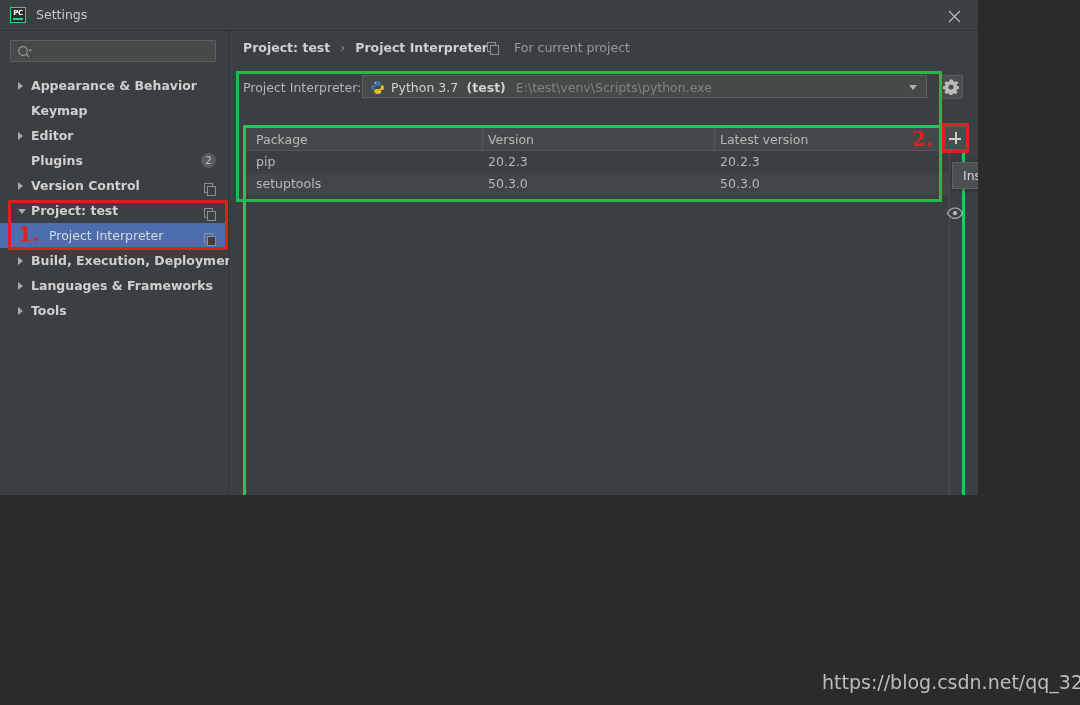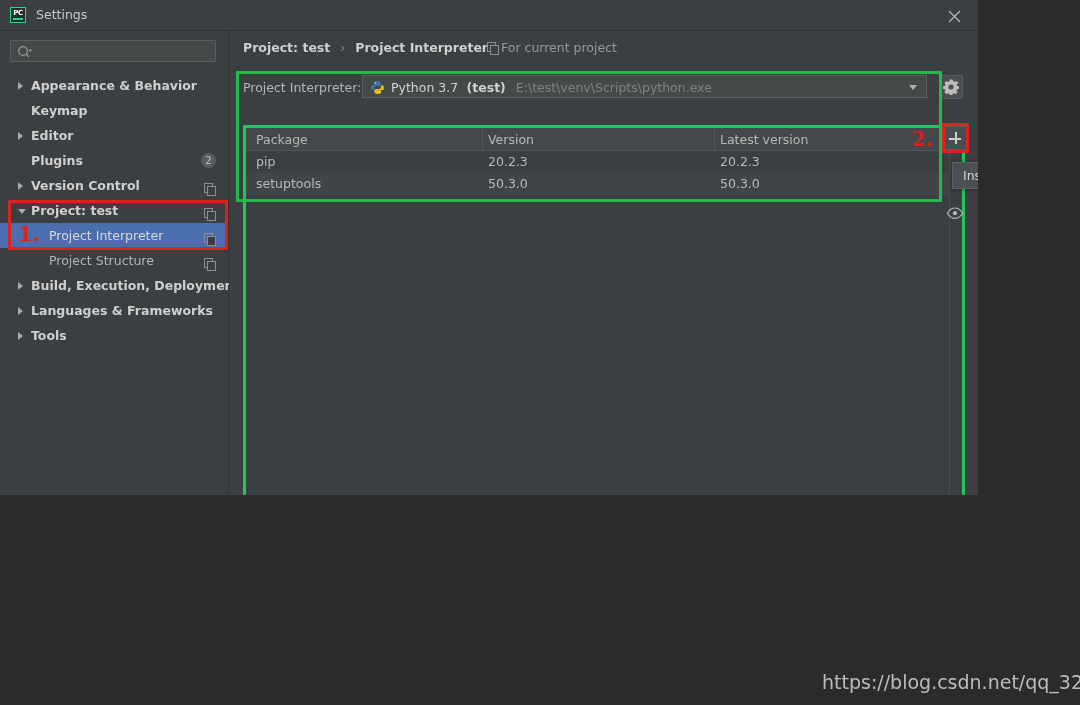--- a/index.html
+++ b/index.html
@@ -164,21 +164,21 @@
   #breadcrumb .bc-seg { font-weight: bold; color: #cfcfcf; }
   #breadcrumb .bc-sep { color: #8c8c8c; padding: 0 6px; font-weight: normal; }
   #forcurrent {
     position: absolute;
     left: 258px; top: 9px;
     font-size: 12.5px;
     color: #9a9a9a;
     white-space: nowrap;
   }
   #forcurrent .ci { position: absolute; left: 0; top: 2px; }
-  #forcurrent .fc-lbl { margin-left: 14px; text-align: center; }
+  #forcurrent .fc-lbl { margin-left: 27px; text-align: center; }
 
   
   #interp-label {
     position: absolute;
     left: 14px; top: 49px;
     font-size: 12.5px;
     color: #b4b4b4;
   }
   #interp-combo {
     position: absolute;
@@ -454,27 +454,20 @@
         <div class="tree-item lvl0">
           <span class="arrow down"></span>
           <span class="lbl">Project: test</span>
           <span class="copy-ic"><svg width="13" height="13" viewBox="0 0 13 13">
               <rect x="0.5" y="0.5" width="8" height="9" fill="none" stroke="#8e8e8e" stroke-width="1"></rect>
               <rect x="3.5" y="3.5" width="8" height="9" fill="#3c3f41" stroke="#8e8e8e" stroke-width="1"></rect>
             </svg></span>
         </div>
         <div class="tree-item lvl1 selected noarrow">
           <span class="lbl">Project Interpreter</span>
-          <span class="copy-ic"><svg width="13" height="13" viewBox="0 0 13 13">
-              <rect x="0.5" y="0.5" width="8" height="9" fill="none" stroke="#8e8e8e" stroke-width="1"></rect>
-              <rect x="3.5" y="3.5" width="8" height="9" fill="#3c3f41" stroke="#8e8e8e" stroke-width="1"></rect>
-            </svg></span>
-        </div>
-        <div class="tree-item lvl1 noarrow">
-          <span class="lbl">Project Structure</span>
           <span class="copy-ic"><svg width="13" height="13" viewBox="0 0 13 13">
               <rect x="0.5" y="0.5" width="8" height="9" fill="none" stroke="#8e8e8e" stroke-width="1"></rect>
               <rect x="3.5" y="3.5" width="8" height="9" fill="#3c3f41" stroke="#8e8e8e" stroke-width="1"></rect>
             </svg></span>
         </div>
         <div class="tree-item lvl0">
           <span class="arrow right"></span>
           <span class="lbl">Build, Execution, Deployment</span>
         </div>
         <div class="tree-item lvl0">

